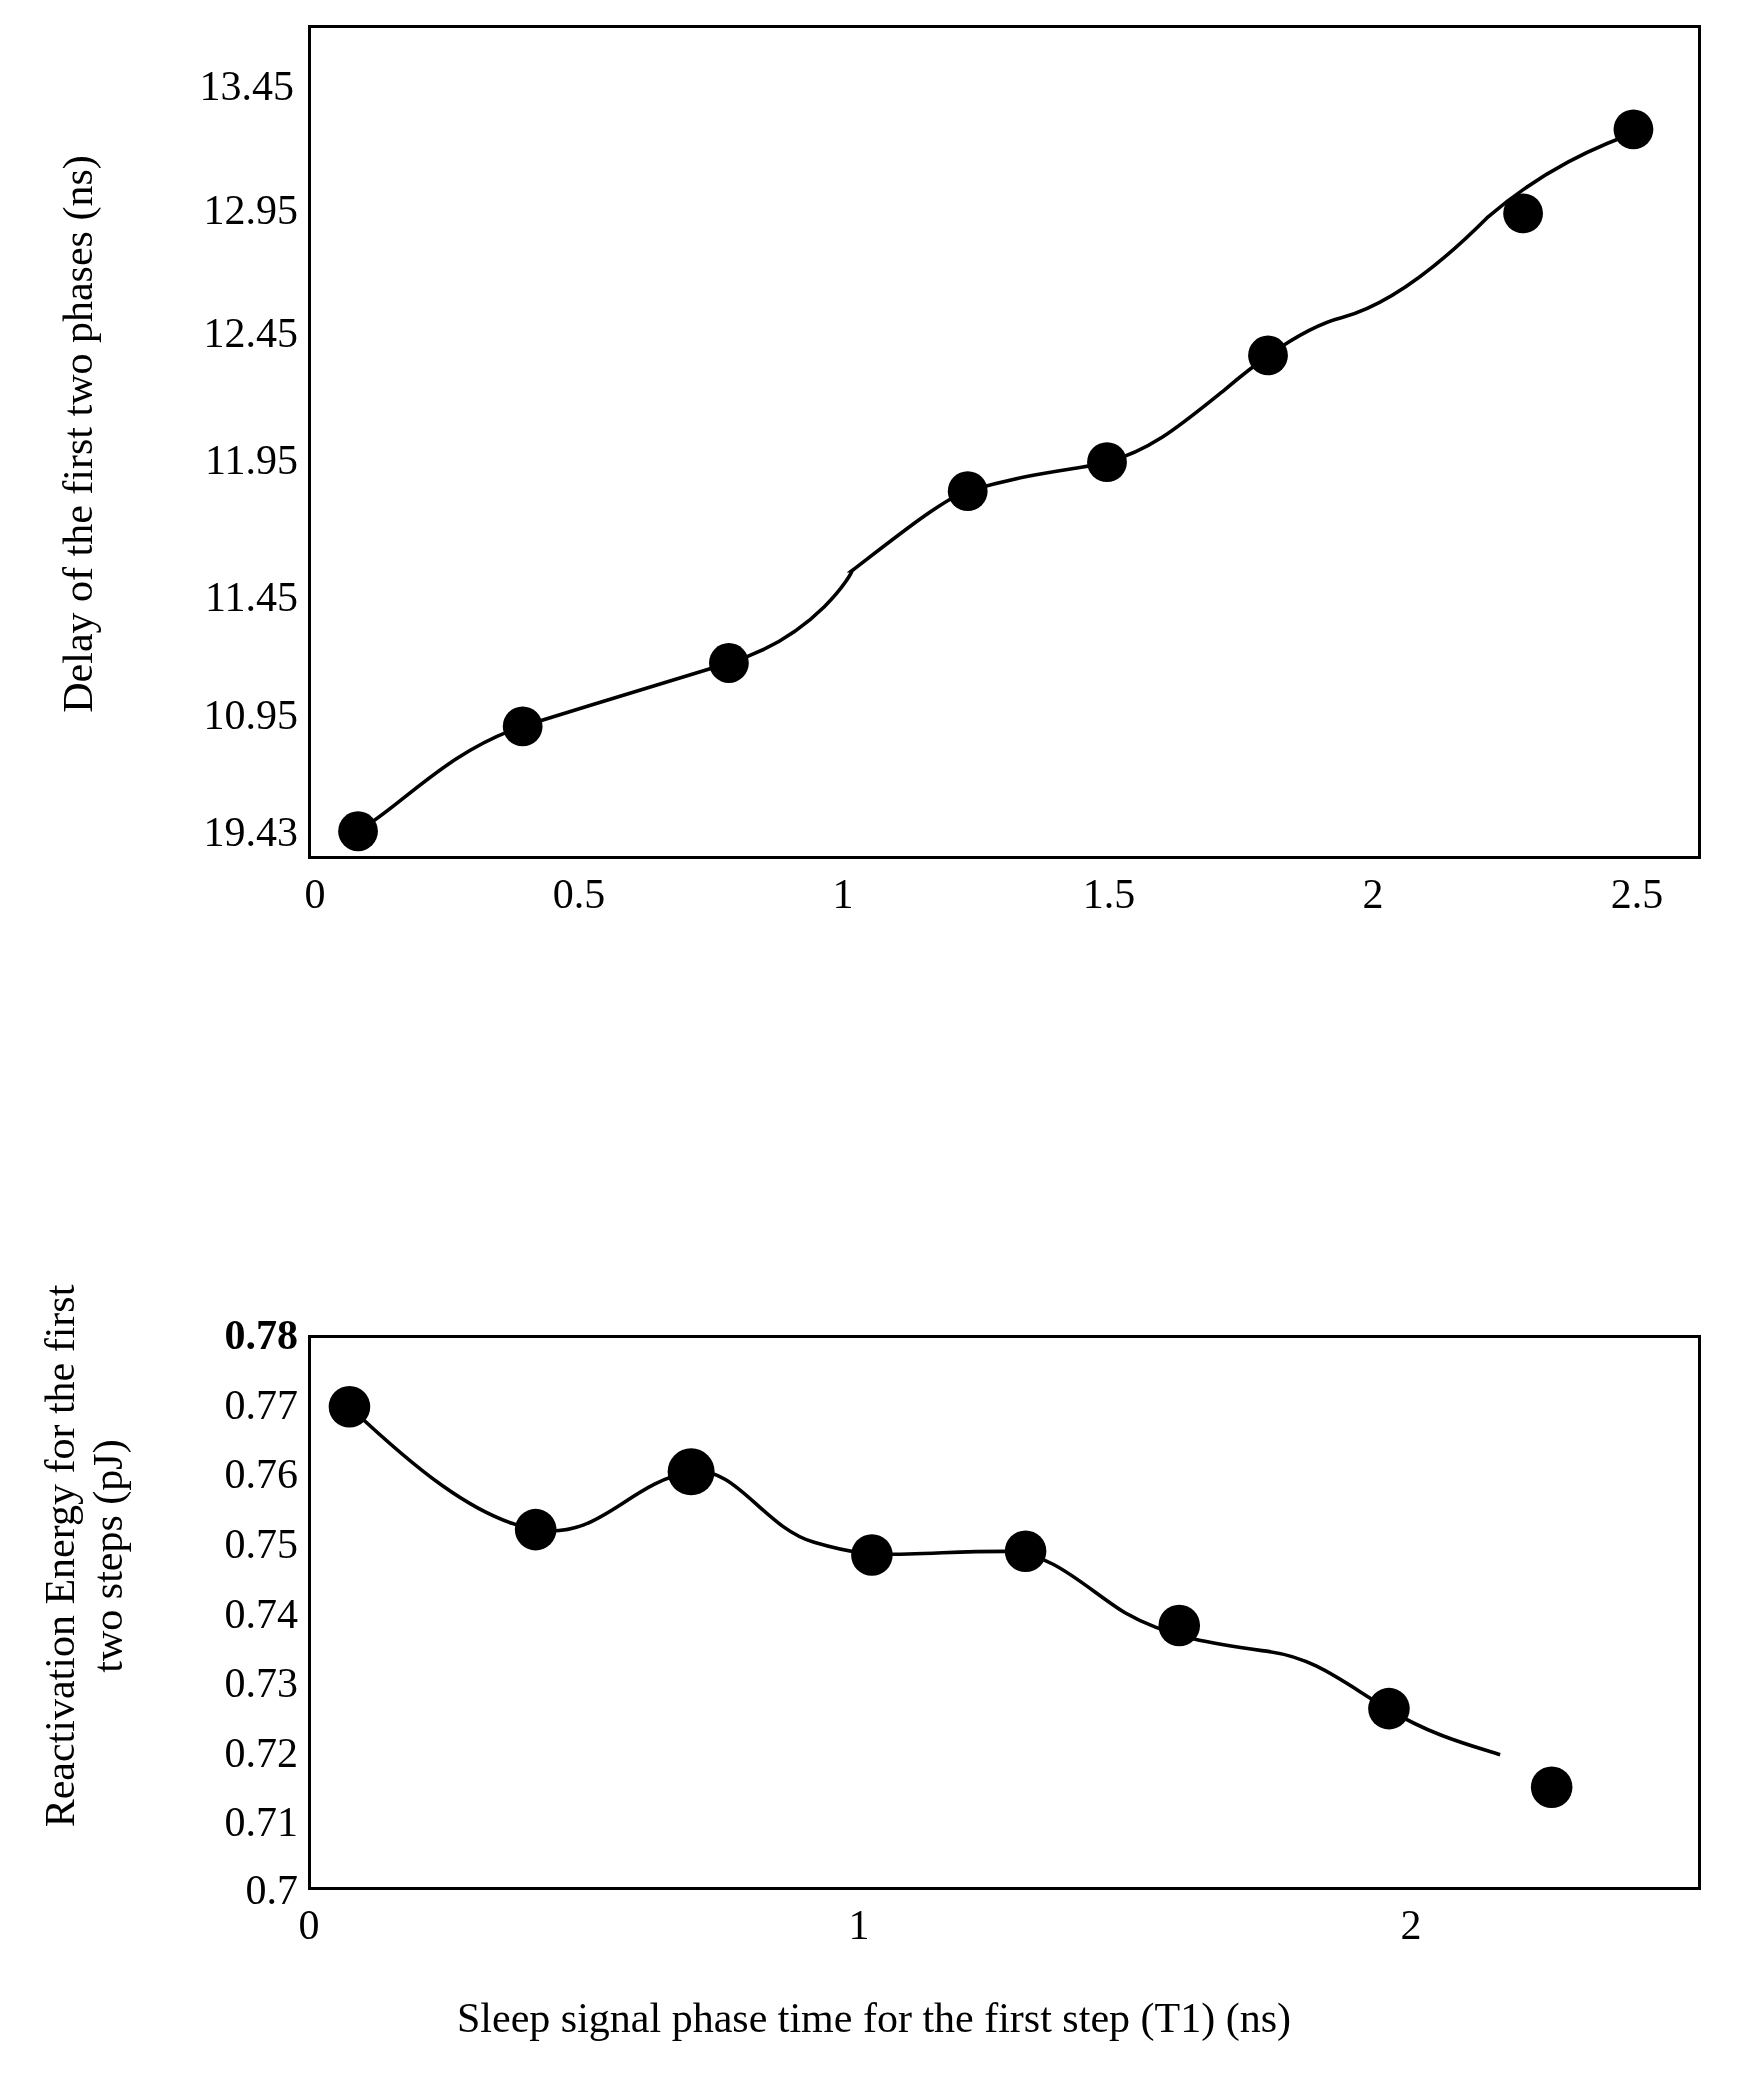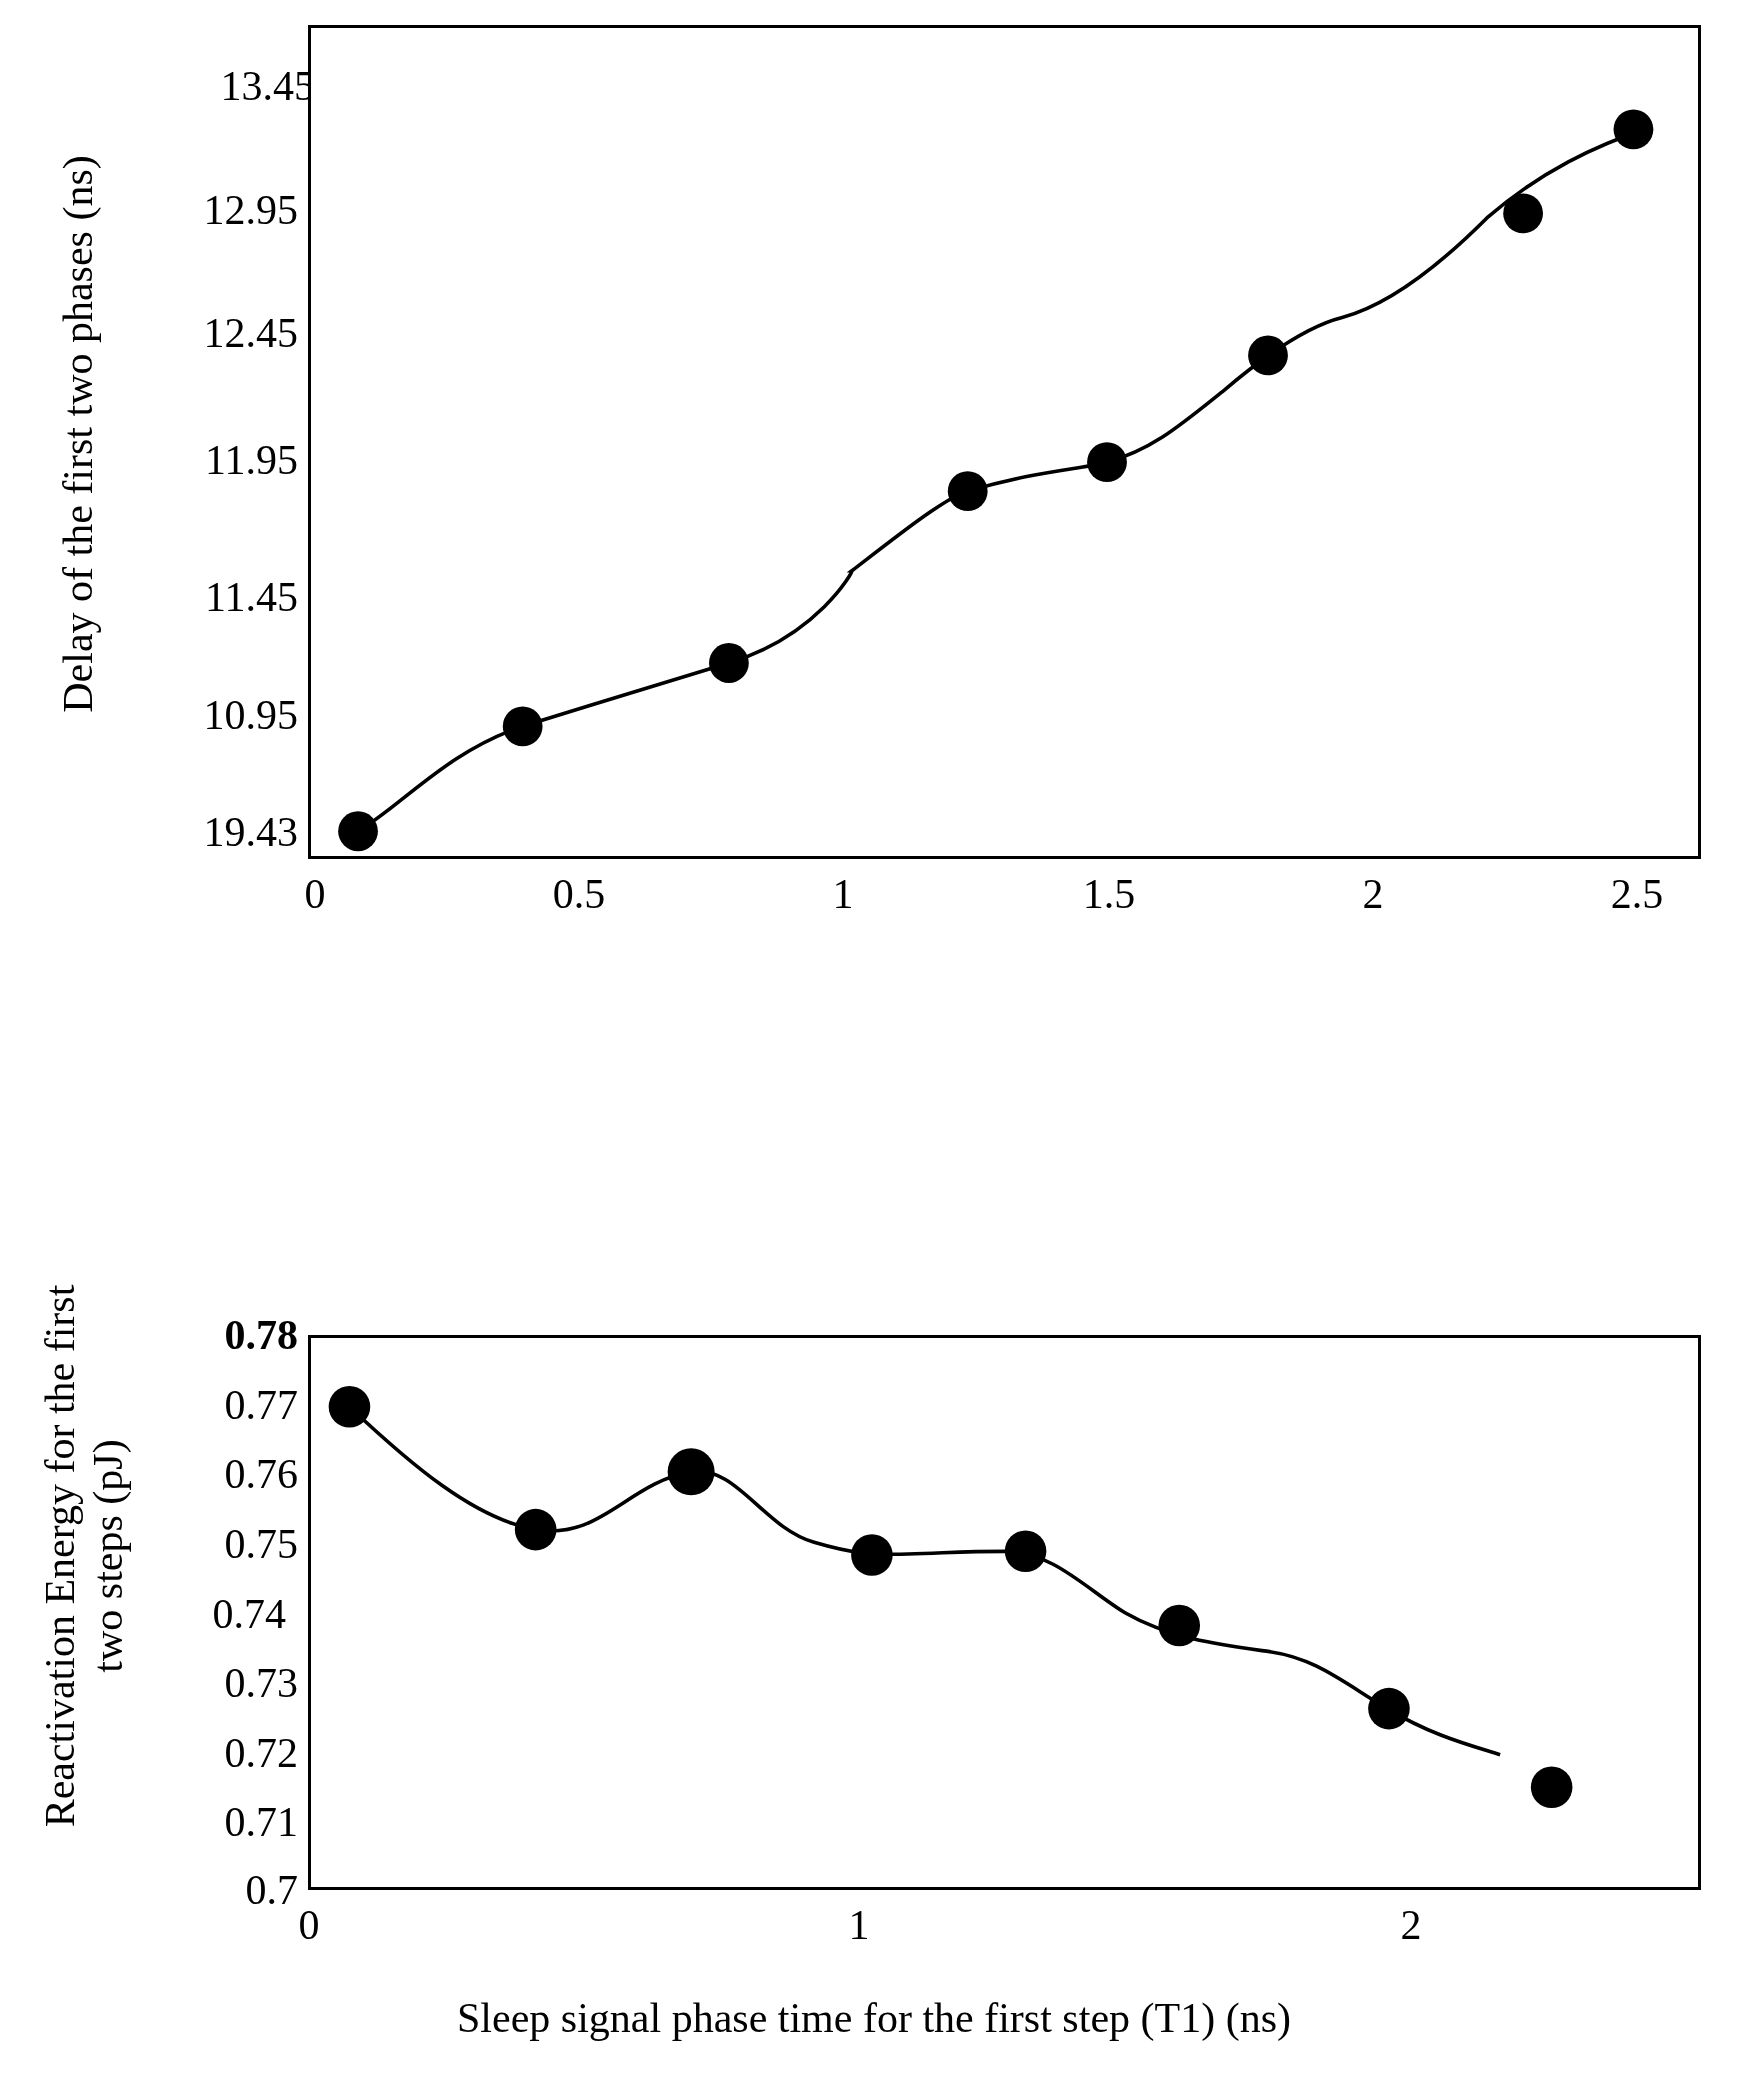--- a/index.html
+++ b/index.html
@@ -88,21 +88,21 @@
   <div class="figure" id="figure-top">
 
     <div class="ylabel" style="left: 54px; top: 850px; width: 832px;">Delay of the first two phases (ns)</div>
 
     <div class="tick-label ytick" style="left: 90px; top: 832px; width: 208px;">19.43</div>
     <div class="tick-label ytick" style="left: 90px; top: 715px; width: 208px;">10.95</div>
     <div class="tick-label ytick" style="left: 90px; top: 597px; width: 208px;">11.45</div>
     <div class="tick-label ytick" style="left: 90px; top: 460px; width: 208px;">11.95</div>
     <div class="tick-label ytick" style="left: 90px; top: 333px; width: 208px;">12.45</div>
     <div class="tick-label ytick" style="left: 90px; top: 210px; width: 208px;">12.95</div>
-    <div class="tick-label ytick" style="left: 107px; top: 86px;  width: 208px; font-family: Liberation Serif, serif;">13.45</div>
+    <div class="tick-label ytick" style="left: 86px; top: 86px;  width: 208px; font-family: Liberation Serif, serif;">13.45</div>
 
     <div class="axes" id="axes-top" style="left: 308px; top: 25px; width: 1393px; height: 834px;">
 
       <svg class="series" width="1393" height="834" viewBox="0 0 1540 922">
 
         <path d="M 52 888 C 100 860, 150 800, 234 772 C 310 748, 370 730, 462 702
                  C 560 672, 600 600, 598 600 C 650 560, 700 520, 726 512
                  C 800 490, 850 488, 880 480 C 930 466, 960 440, 1010 400
                  C 1050 366, 1100 330, 1140 320 C 1200 304, 1260 250, 1300 210
                  C 1360 158, 1420 130, 1480 110" fill="none" stroke="#000" stroke-width="4"></path>
@@ -131,21 +131,21 @@
 
     <div class="ylabel two-line" style="left: 36px; top: 941px; width: 850px;">
       <div>Reactivation Energy  for the first</div>
       <div>two steps (pJ)</div>
     </div>
 
     <div class="tick-label ytick" style="left: 81px; top: 850px; width: 217px;">0.7</div>
     <div class="tick-label ytick" style="left: 81px; top: 782px; width: 217px;">0.71</div>
     <div class="tick-label ytick" style="left: 81px; top: 713px; width: 217px;">0.72</div>
     <div class="tick-label ytick" style="left: 81px; top: 643px; width: 217px;">0.73</div>
-    <div class="tick-label ytick" style="left: 69px; top: 574px; width: 217px; font-family: Liberation Serif, serif;">0.74</div>
+    <div class="tick-label ytick" style="left: 81px; top: 574px; width: 217px; font-family: Liberation Serif, serif;">0.74</div>
     <div class="tick-label ytick" style="left: 81px; top: 504px; width: 217px;">0.75</div>
     <div class="tick-label ytick" style="left: 81px; top: 434px; width: 217px;">0.76</div>
     <div class="tick-label ytick" style="left: 81px; top: 365px; width: 217px;">0.77</div>
     <div class="tick-label ytick" style="left: 81px; top: 295px; width: 217px; font-weight: bold;">0.78</div>
 
     <div class="axes" id="axes-bottom" style="left: 308px; top: 295px; width: 1393px; height: 555px;">
 
       <svg class="series" width="1393" height="555" viewBox="0 0 1540 614">
         <path d="M 42 76 C 110 140, 180 200, 248 212
                  C 320 224, 350 160, 420 148 C 470 140, 500 210, 556 226

